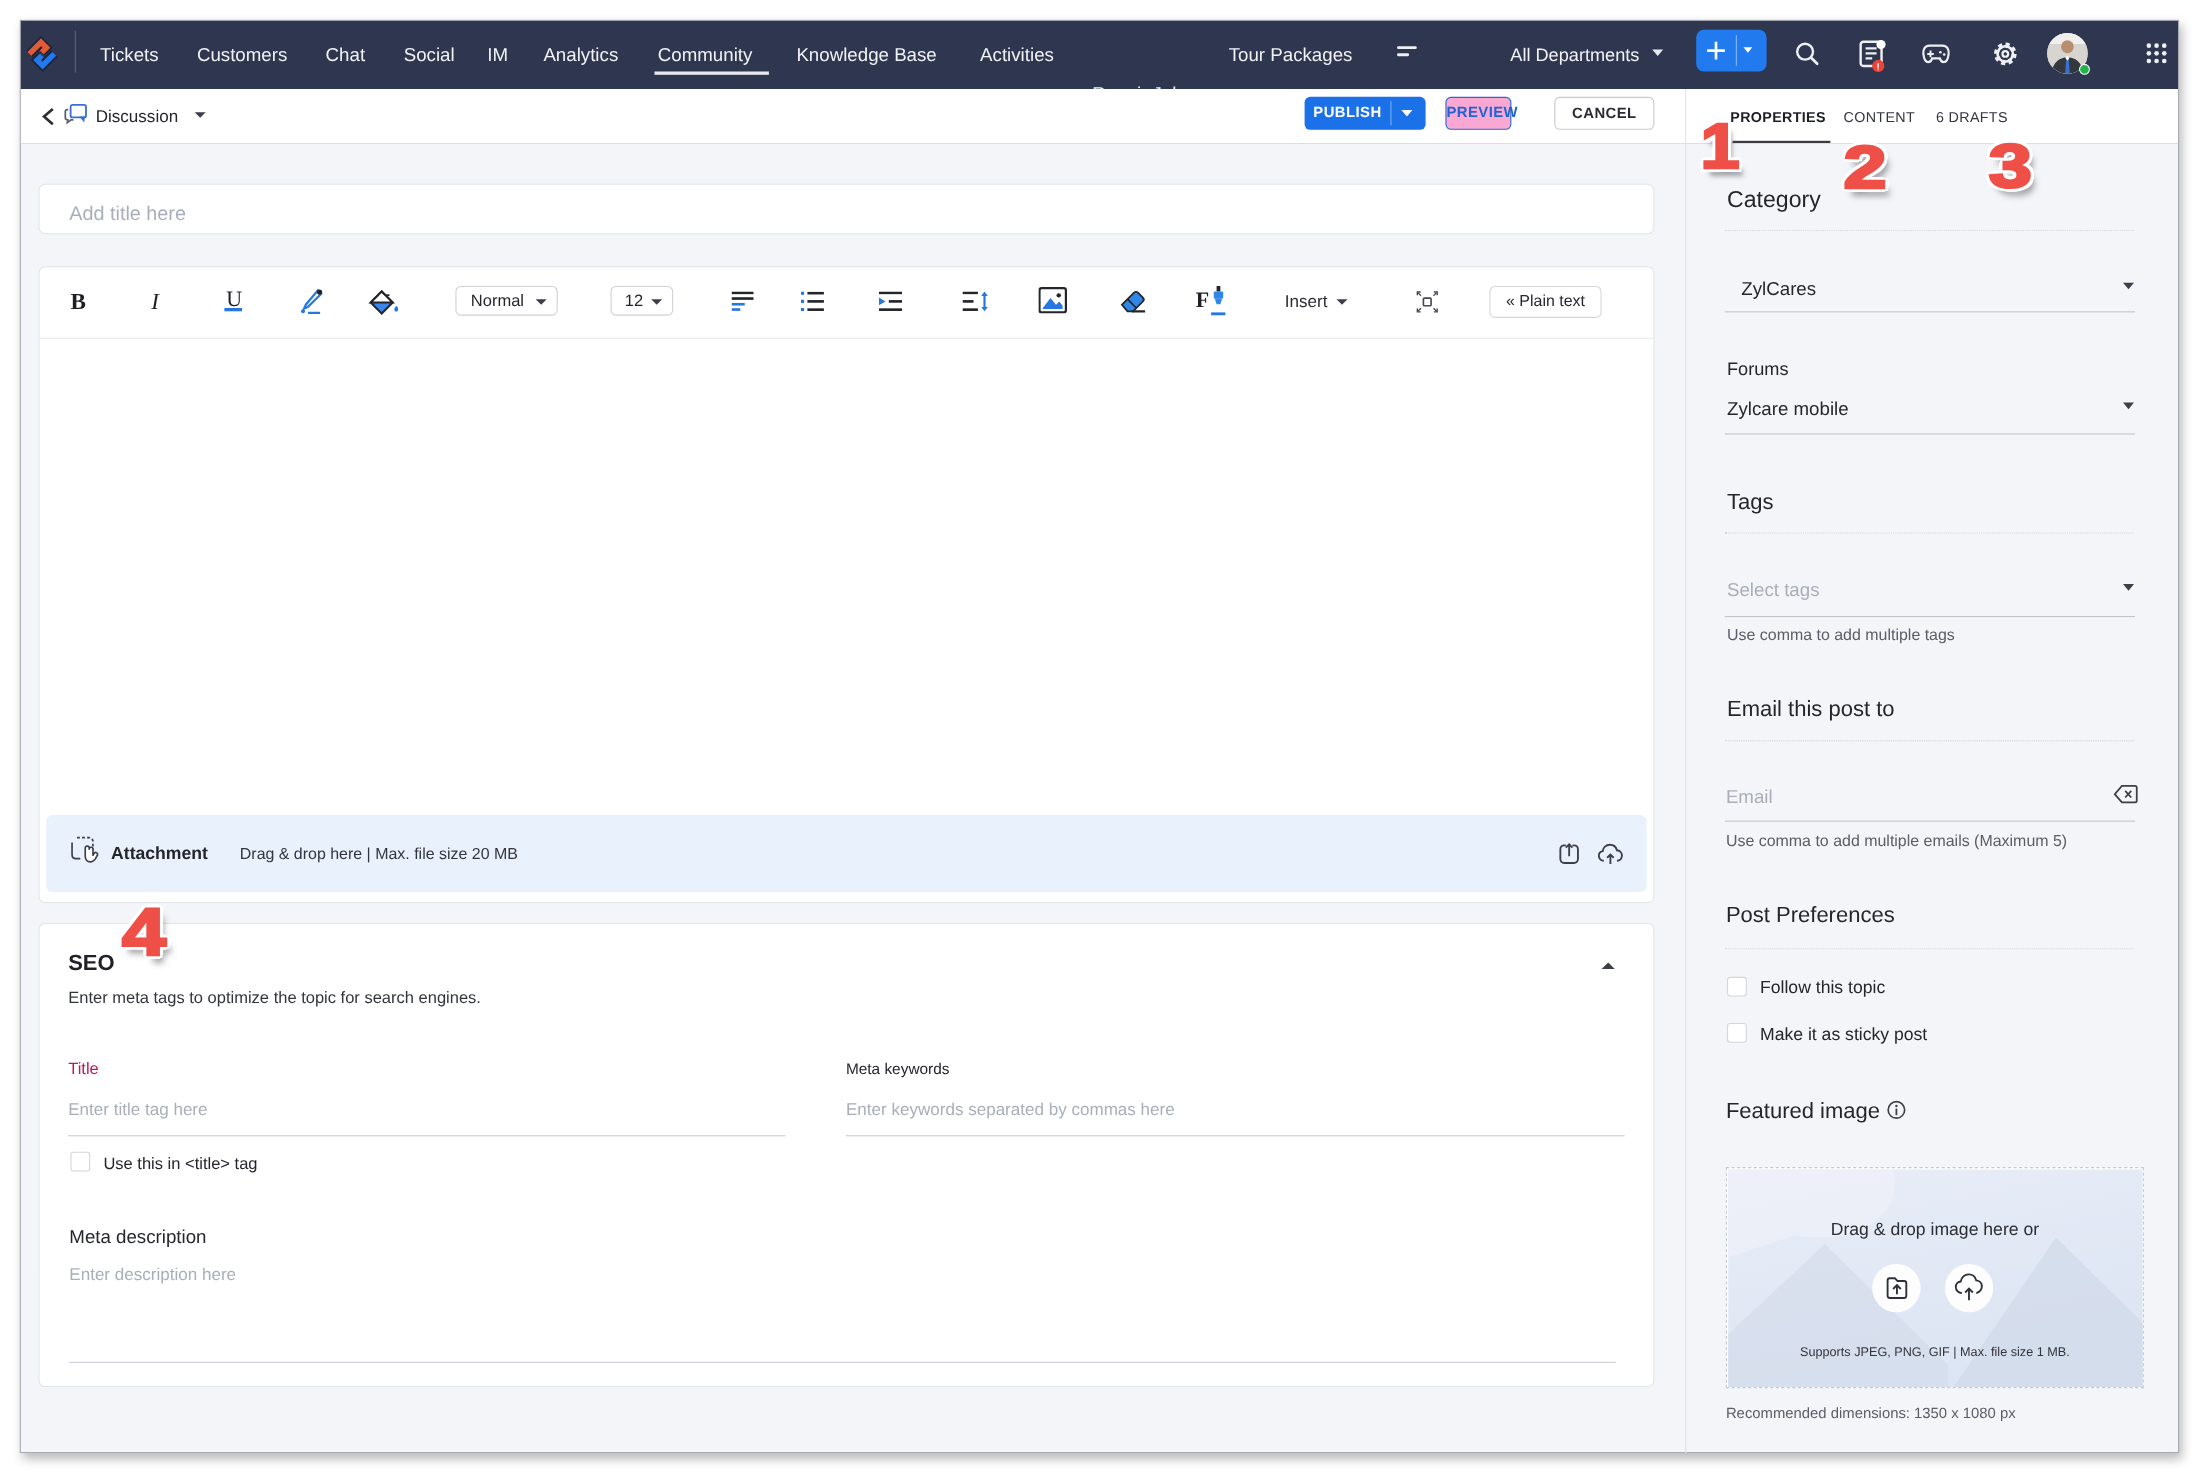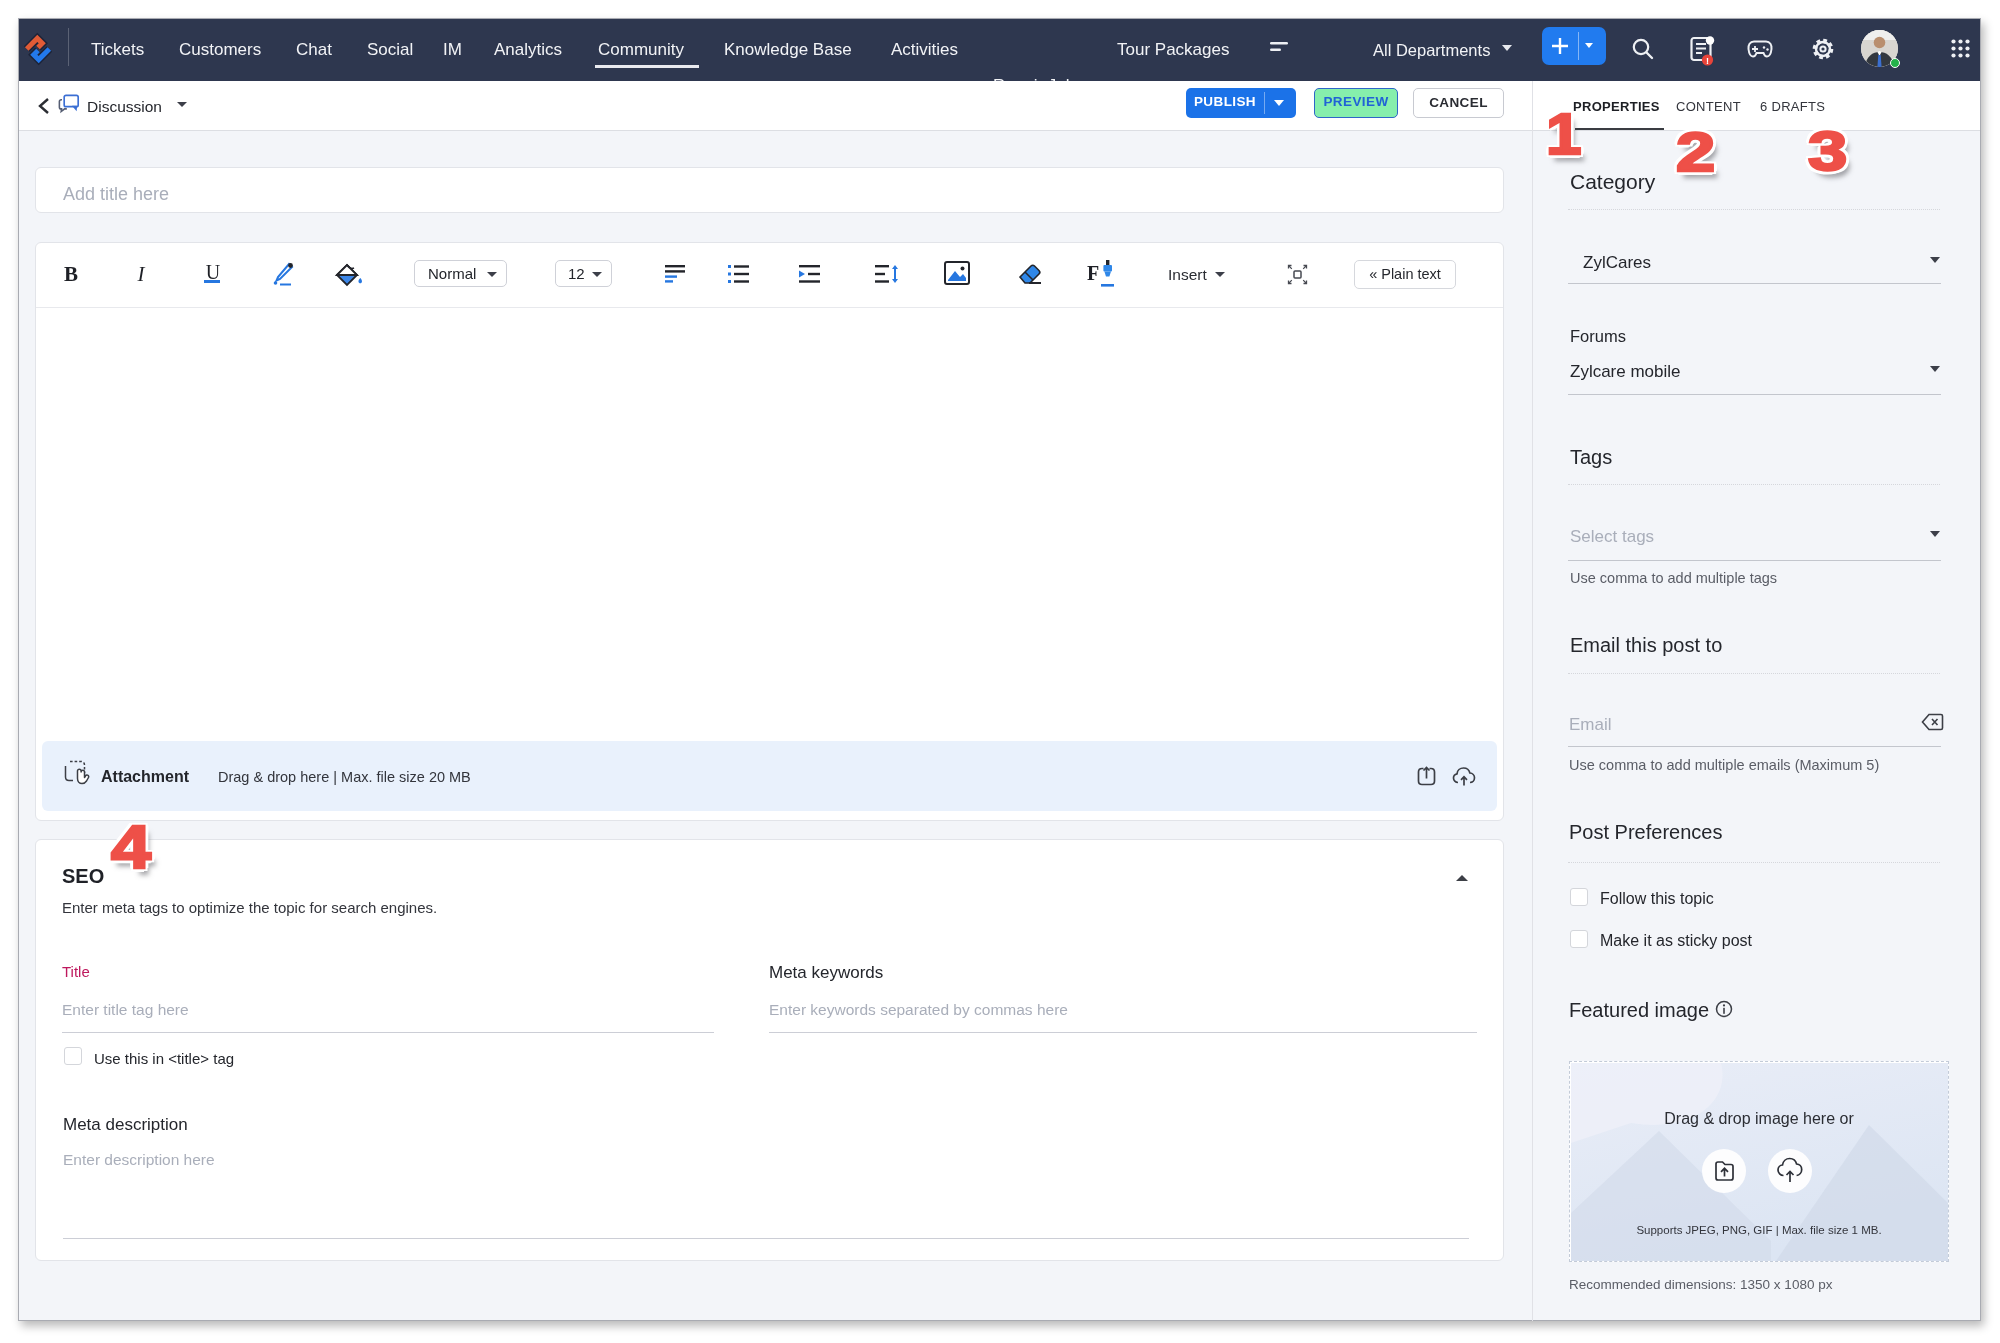--- a/index.html
+++ b/index.html
@@ -125,21 +125,21 @@
     <rect x="7" y="1.5" width="16" height="13" rx="2" fill="#fff" stroke="#3b6fd4" stroke-width="1.9"></rect>
     <path d="M18 14.5 L20.5 17.5 L20.8 14.5 Z" fill="none" stroke="#3b6fd4" stroke-width="1.9"></path>
   </svg>
   <div class="abs" style="left:68px; top:79px; font-size:15.5px; color:#24262c;">Discussion</div>
   <div class="caret" style="left:158px; top:83px; border-left-width:5px; border-right-width:5px; border-top-width:5.5px;"></div>
   <div class="btn" style="left:1167px; width:110px; background:#1b72e8; color:#fff; font-size:13.5px;">
     <span style="position:absolute; left:0; top:0; width:78px; text-align:center;">PUBLISH</span>
     <span class="abs" style="left:78px; top:4px; width:1px; height:22px; background:rgba(255,255,255,.4);"></span>
     <span class="caret" style="left:88px; top:12px; border-top-color:#fff; border-left-width:5px; border-right-width:5px;"></span>
   </div>
-  <div class="btn" style="left:1295px; width:84px; background:#86efac; border:1.5px solid #2e66c8; color:#2163d6; line-height:26px; font-size:13.5px;">PREVIEW</div>
+  <div class="btn" style="left:1295px; width:60px; background:#f9a8d4; border:1.5px solid #2e66c8; color:#2163d6; line-height:26px; font-size:13.5px;">PREVIEW</div>
   <div class="btn" style="left:1394px; width:91px; background:#fff; border:1px solid #c8cad1; color:#2a2c32; line-height:27px; font-size:13.5px;">CANCEL</div>
 
   <div class="abs" style="left:1554px; top:80px; font-size:13px; font-weight:bold; letter-spacing:.3px; color:#1d1f24;">PROPERTIES</div>
   <div class="abs" style="left:1657px; top:80px; font-size:13px; letter-spacing:.3px; color:#33353c;">CONTENT</div>
   <div class="abs" style="left:1741px; top:80px; font-size:13px; letter-spacing:.3px; color:#33353c;">6 DRAFTS</div>
   <div class="abs" style="left:1556px; top:109px; width:89px; height:2px; background:#3a3c42;"></div>
 
   <div class="card" style="left:16px; top:148px; width:1469px; height:46px;"></div>
   <div class="abs ph" style="left:44px; top:165px; font-size:18px;">Add title here</div>
 
@@ -242,21 +242,21 @@
 
   <div class="card" style="left:16px; top:820px; width:1469px; height:422px;"></div>
   <div class="abs" style="left:43px; top:846px; font-size:20px; font-weight:bold; color:#1f2127;">SEO</div>
   <div class="caret" style="left:1437px; top:856px; border-left-width:6px; border-right-width:6px; border-top:none; border-bottom:6.5px solid #3c3f46;"></div>
   <div class="abs" style="left:43px; top:880px; font-size:15px; color:#33353c;">Enter meta tags to optimize the topic for search engines.</div>
   <div class="abs" style="left:43px; top:944px; font-size:15px; color:#be185d;">Title</div>
   <div class="abs ph" style="left:43px; top:982px; font-size:15.5px;">Enter title tag here</div>
   <div class="uline" style="left:43px; top:1013px; width:652px;"></div>
   <div class="cb" style="left:45px; top:1028px;"></div>
   <div class="abs" style="left:75px; top:1031px; font-size:15px; color:#24262c;">Use this in &lt;title&gt; tag</div>
-  <div class="abs" style="left:750px; top:944px; font-size:17px; color:#24262c;">Meta keywords</div>
+  <div class="abs" style="left:750px; top:944px; font-size:14px; color:#24262c;">Meta keywords</div>
   <div class="abs ph" style="left:750px; top:982px; font-size:15.5px;">Enter keywords separated by commas here</div>
   <div class="uline" style="left:750px; top:1013px; width:708px;"></div>
   <div class="abs" style="left:44px; top:1096px; font-size:17px; color:#24262c;">Meta description</div>
   <div class="abs ph" style="left:44px; top:1132px; font-size:15.5px;">Enter description here</div>
   <div class="uline" style="left:44px; top:1219px; width:1406px;"></div>
 
   <div class="abs" style="left:1513px; top:62px; width:1px; height:1240px; background:#e0e1e6;"></div>
   <div class="slabel" style="left:1551px; top:151px; font-size:21px;">Category</div>
   <div class="dotline" style="left:1549px; top:190px; width:372px;"></div>
   <div class="sval" style="left:1564px; top:234px;">ZylCares</div>

